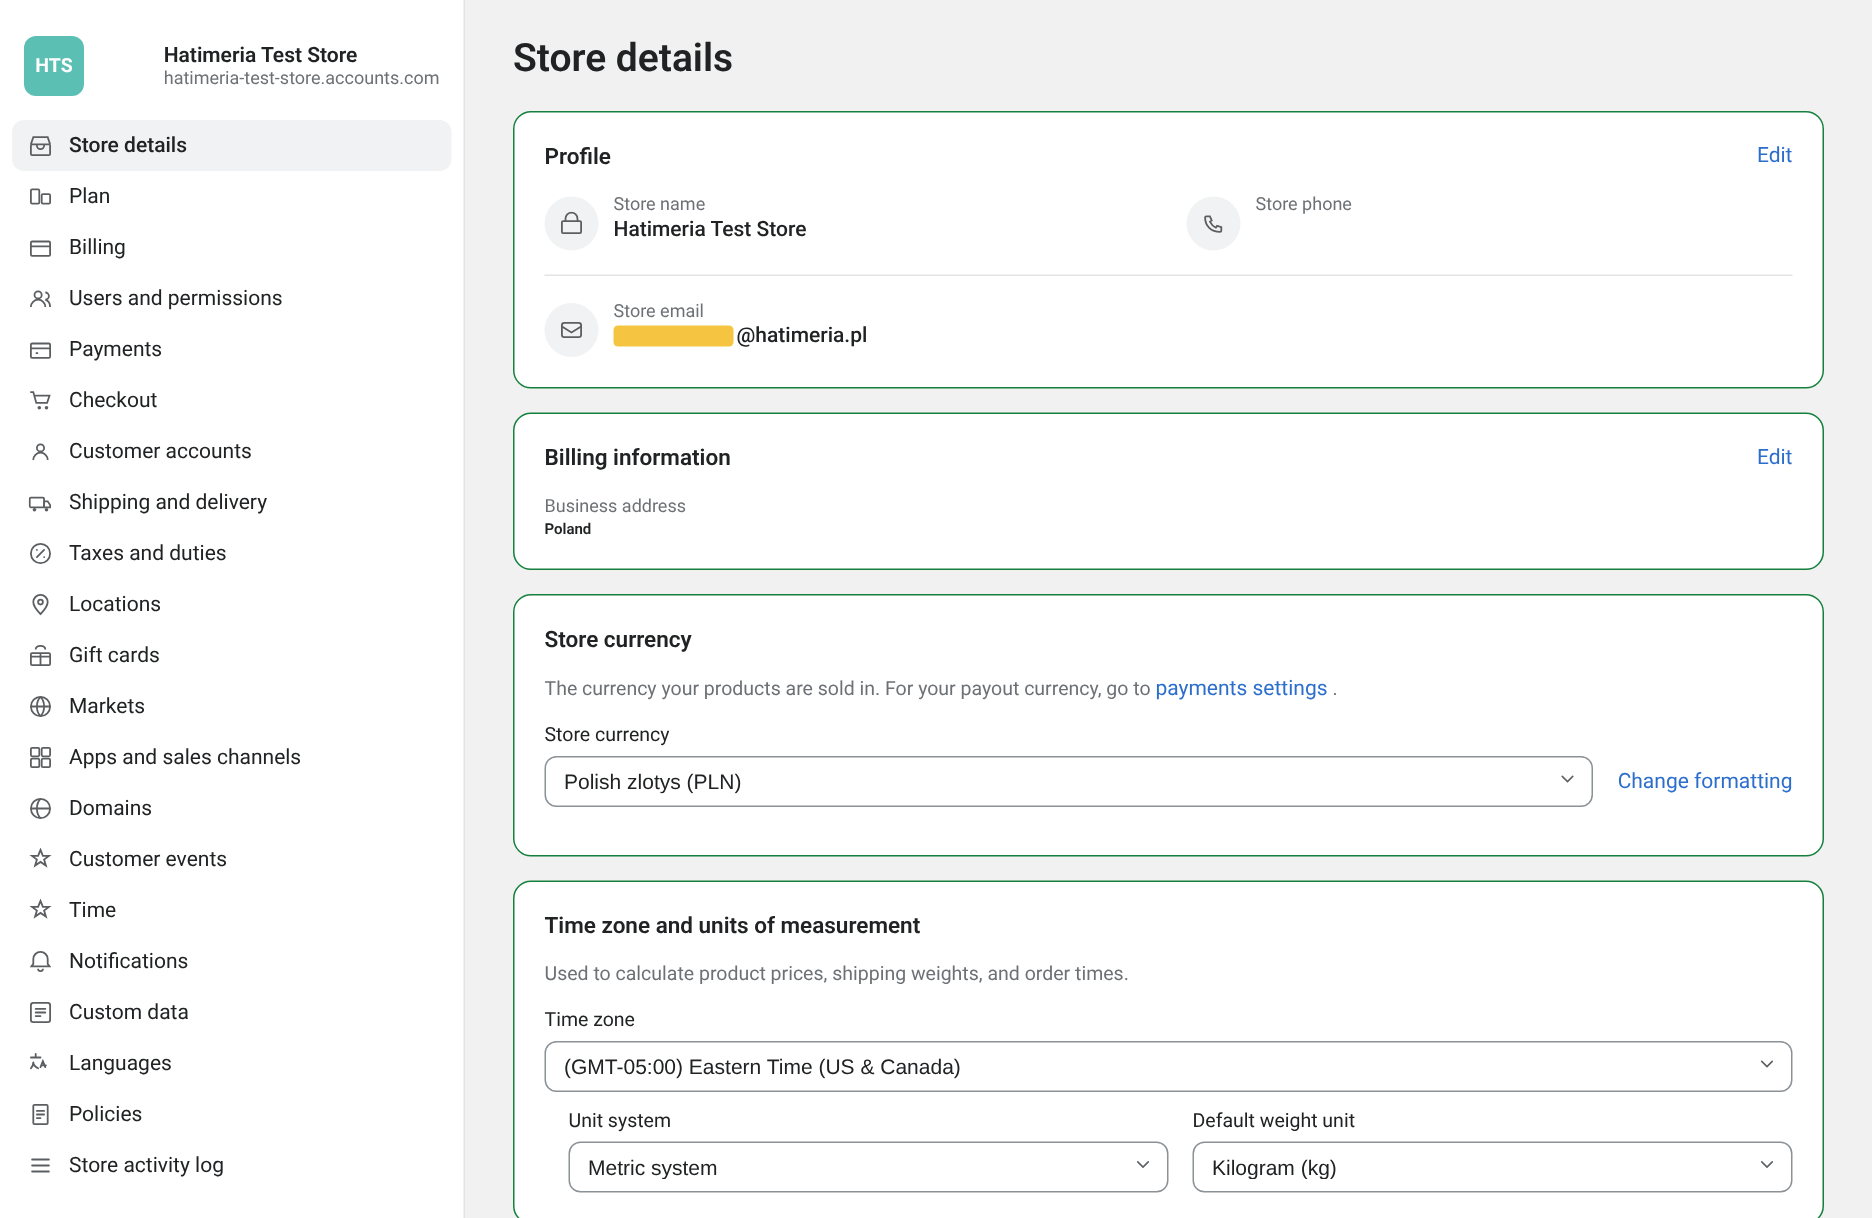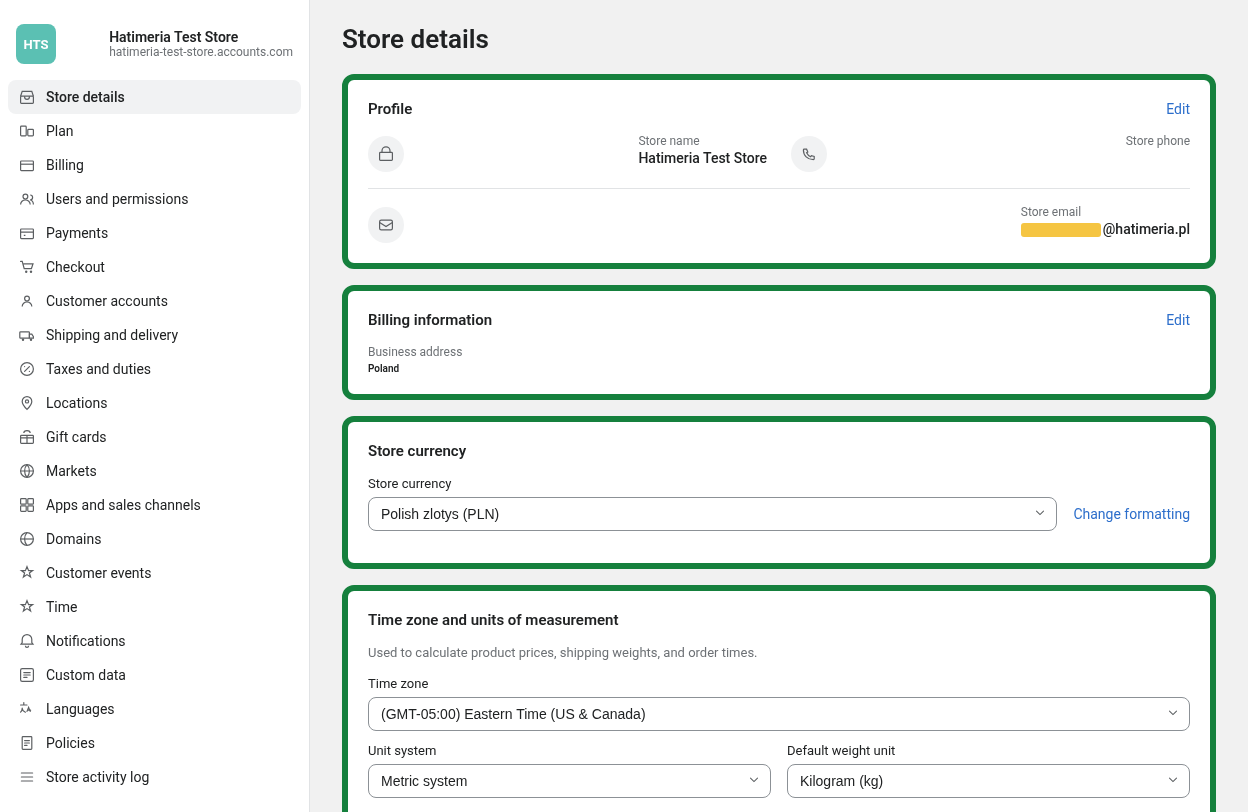--- a/index.html
+++ b/index.html
@@ -84,21 +84,21 @@
     .page-title {
       font-size: 26px;
       font-weight: 600;
       margin-bottom: 20px;
       color: #202223;
     }
 
     .card {
       background: #fff;
       border-radius: 12px;
-      border: 6px solid #15803d;
+      border: 1px solid #15803d;
       padding: 20px;
       margin-bottom: 16px;
     }
 
     .card-header {
       display: flex;
       justify-content: space-between;
       align-items: center;
       margin-bottom: 16px;
     }
@@ -119,21 +119,20 @@
     .profile-row {
       display: flex;
       gap: 24px;
     }
 
     .profile-field {
       display: flex;
       align-items: flex-start;
       gap: 10px;
       flex: 1;
-      justify-content: space-between;
     }
 
     .field-icon {
       width: 36px;
       height: 36px;
       background: #f1f2f3;
       border-radius: 50%;
       display: flex;
       align-items: center;
       justify-content: center;
@@ -495,20 +494,25 @@
       <a class="edit-link">Edit</a>
     </div>
     <div class="billing-address">Business address</div>
     <div class="billing-value">Poland</div>
   </div>
 
   <div class="card">
     <div class="card-header">
       <span class="card-title">Store currency</span>
     </div>
+    <p class="currency-description">
+      <span>The currency your products are sold in. For your payout currency, go to</span>
+      <a class="edit-link">payments settings</a>
+      <span>.</span>
+    </p>
     <div class="field-group">
       <div class="field-group-label">Store currency</div>
       <div class="select-row">
         <div class="select-wrapper">
           <select id="currency-select">
           <option value="Polish zlotys (PLN)">Polish zlotys (PLN)</option><option value="US Dollar (USD)">US Dollar (USD)</option><option value="Euro (EUR)">Euro (EUR)</option><option value="British Pound (GBP)">British Pound (GBP)</option></select>
           <span class="select-chevron">
             <svg width="14" height="14" viewBox="0 0 20 20" fill="none">
                 <path d="M5 8l5 5 5-5" stroke="#5c5f62" stroke-width="1.5" stroke-linecap="round"></path>
               </svg>
@@ -530,21 +534,21 @@
         <select id="timezone-select">
         <option value="(GMT-05:00) Eastern Time (US &amp; Canada)">(GMT-05:00) Eastern Time (US &amp; Canada)</option><option value="(GMT+00:00) UTC">(GMT+00:00) UTC</option><option value="(GMT+01:00) Central European Time">(GMT+01:00) Central European Time</option><option value="(GMT+02:00) Eastern European Time">(GMT+02:00) Eastern European Time</option></select>
         <span class="select-chevron">
           <svg width="14" height="14" viewBox="0 0 20 20" fill="none">
               <path d="M5 8l5 5 5-5" stroke="#5c5f62" stroke-width="1.5" stroke-linecap="round"></path>
             </svg>
         </span>
       </div>
     </div>
     <div class="two-col" style="margin-top:12px;">
-      <div style="flex:1;">
+      <div style="flex:1;margin-left:16px;">
         <div class="field-group-label">Unit system</div>
         <div class="select-wrapper">
           <select id="unit-select">
           <option value="Metric system">Metric system</option><option value="Imperial system">Imperial system</option></select>
           <span class="select-chevron">
             <svg width="14" height="14" viewBox="0 0 20 20" fill="none">
                 <path d="M5 8l5 5 5-5" stroke="#5c5f62" stroke-width="1.5" stroke-linecap="round"></path>
               </svg>
           </span>
         </div>

